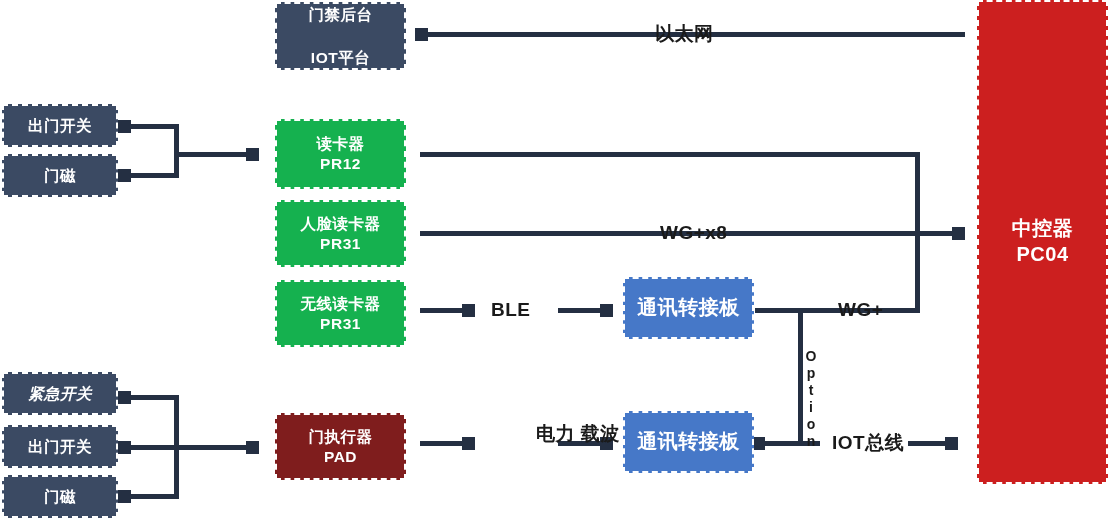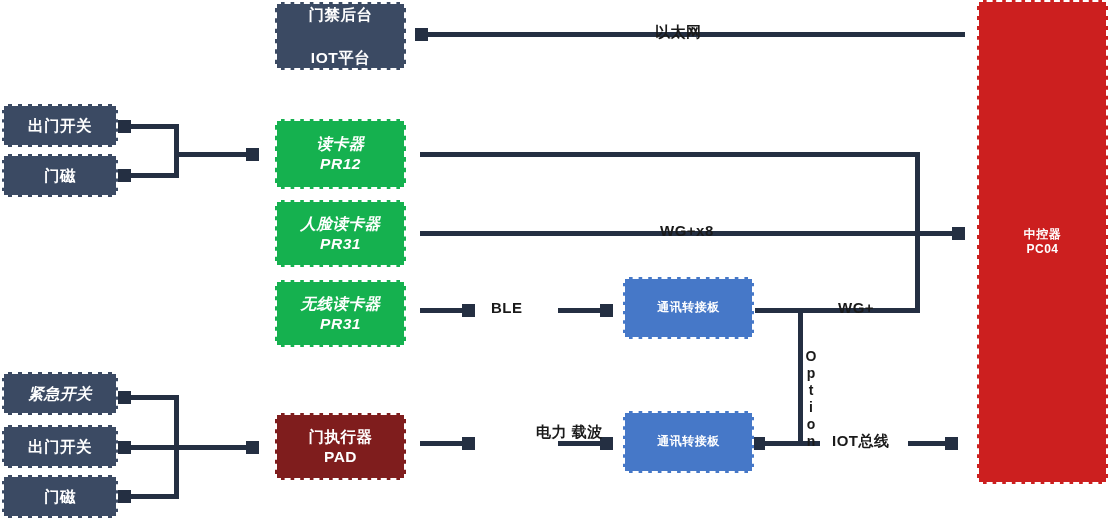--- a/index.html
+++ b/index.html
@@ -29,26 +29,26 @@
     color: #ffffff;
     font-weight: bold;
     line-height: 1.28;
     letter-spacing: 0.5px;
     border: 2px dashed #ffffff;
     z-index: 5;
   }
   .node .l1, .node .l2 { display: block; white-space: nowrap; }
 
   .node.dark   { background: #3b4a63; }
-  .node.green  { background: #15b14f; font-style: italic; }
+  .node.green  { background: #15b14f; }
   .node.blue   { background: #4678c8; }
   .node.yellow { background: #7f1d1d; }
   .node.red    { background: #cc1f1f; }
   .node.med   { font-size: 15.5px; }
-  .node.big   { font-size: 12px; }
+  .node.big   { font-size: 20px; }
 
   
   .wire {
     position: absolute;
     background: #242f42;
     z-index: 2;
   }
   .wire.h { height: 5px; }
   .wire.v { width: 5px; }
 
@@ -59,21 +59,21 @@
     height: 13px;
     background: #242f42;
     z-index: 3;
   }
 
   
   .wlabel {
     position: absolute;
     color: #1a1a1a;
     font-weight: bold;
-    font-size: 15px;
+    font-size: 19px;
     letter-spacing: 0.5px;
     white-space: nowrap;
     z-index: 4;
     line-height: 1.0;
   }
   .wlabel.two {
     line-height: 1.05;
     text-align: center;
     padding-left: 44px;
   }

